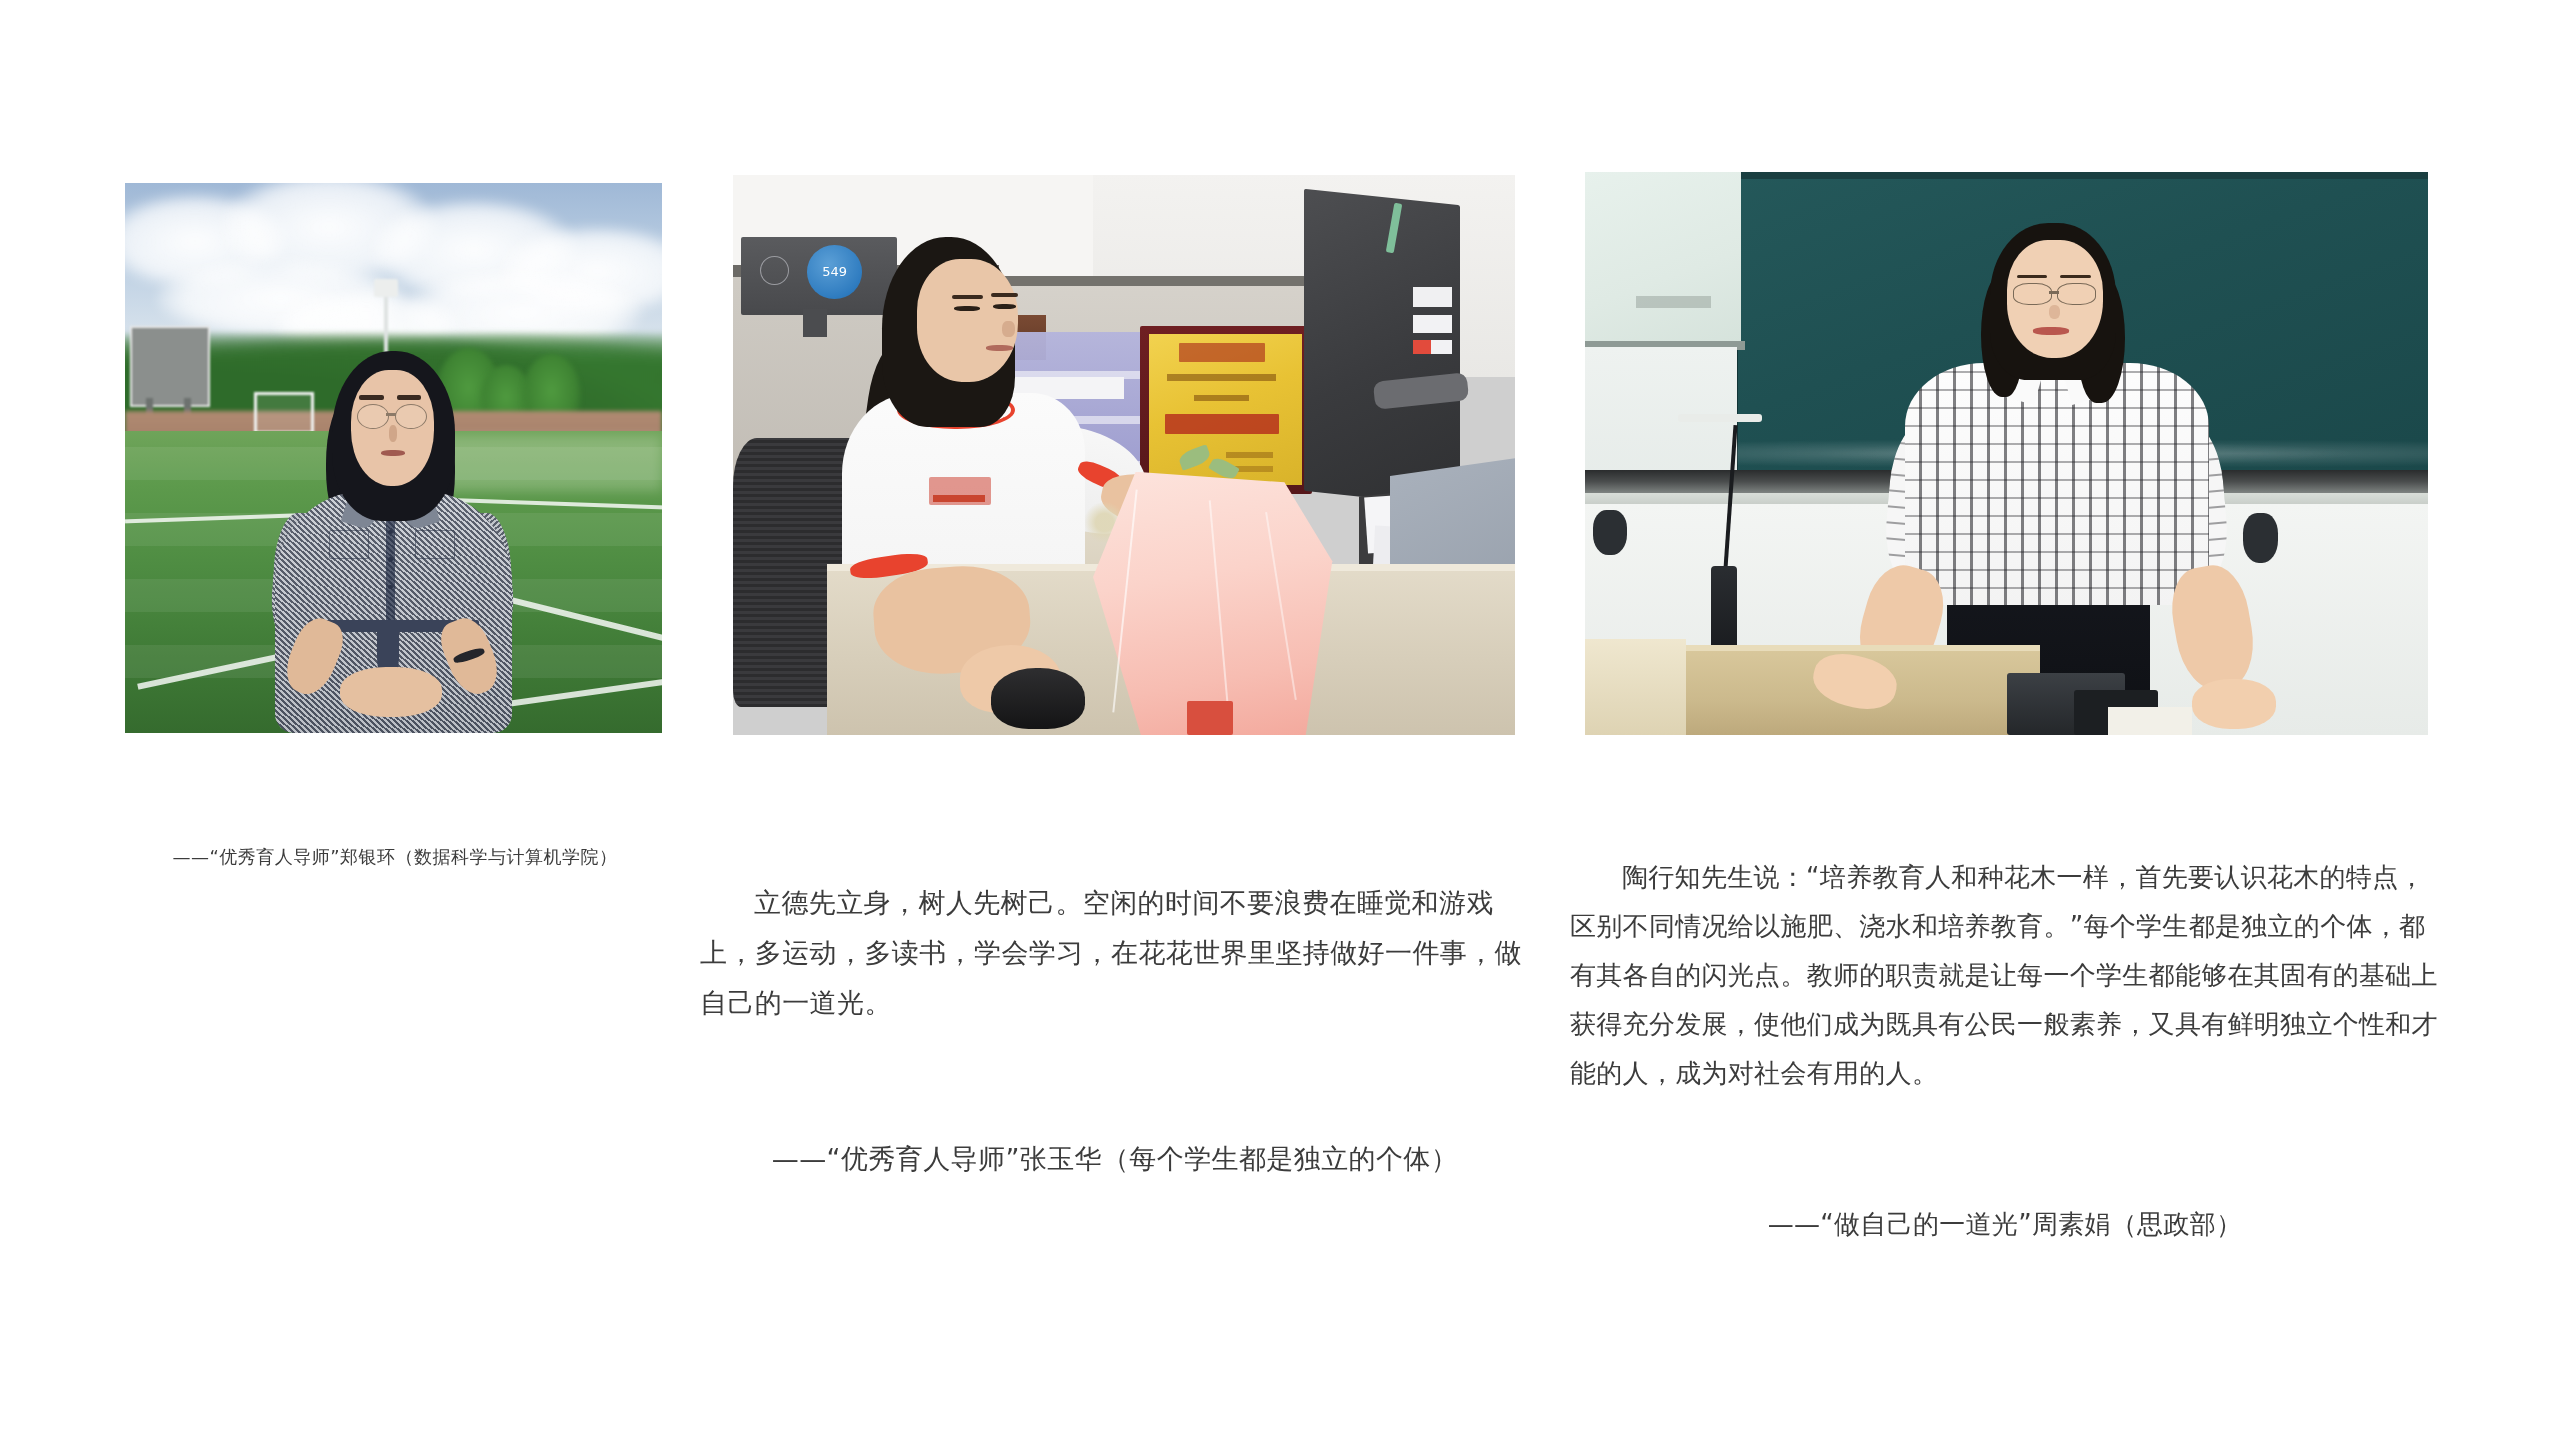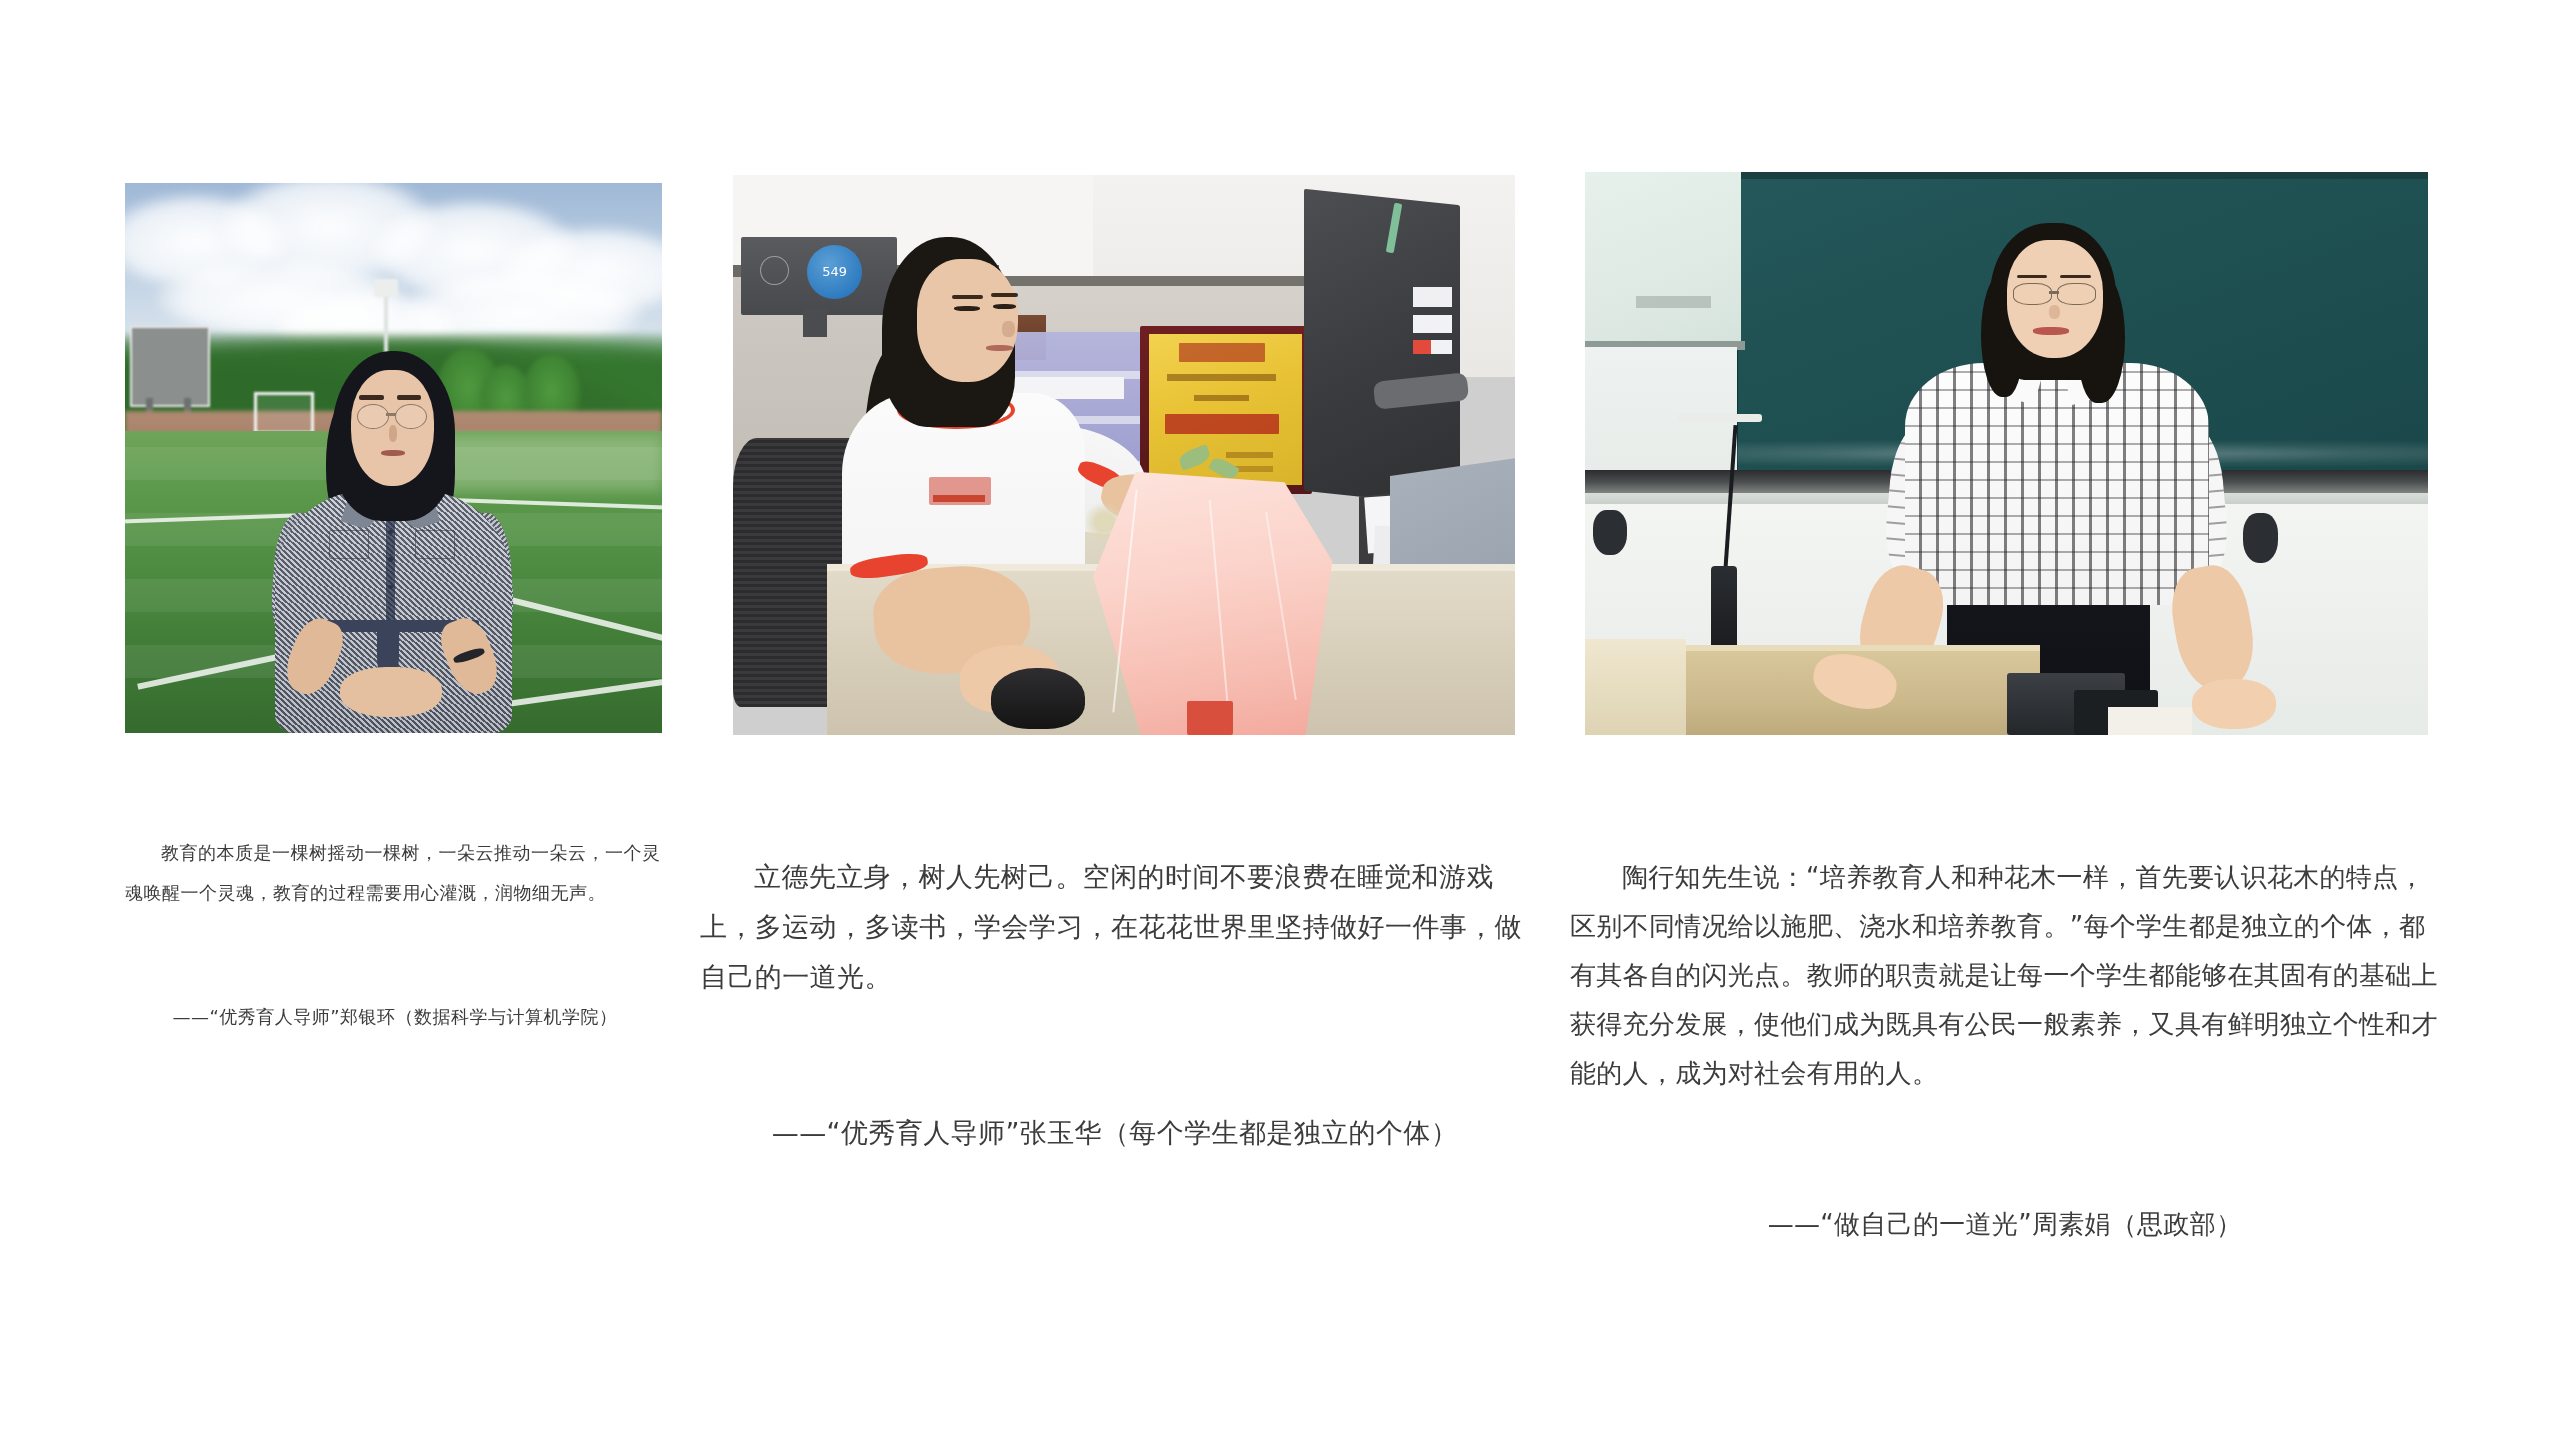--- a/index.html
+++ b/index.html
@@ -443,21 +443,21 @@
   .cap .body   { text-indent: 2em; }
   .cap .attrib { text-align: center; }
 
   .cap1 {
     left: 125px; top: 753px; width: 540px;
     font-size: 18px; line-height: 40px; letter-spacing: .5px;
   }
   .cap1 .attrib { margin-top: 4px; }
 
   .cap2 {
-    left: 700px; top: 752px; width: 840px;
+    left: 700px; top: 778px; width: 840px;
     font-size: 27px; line-height: 50px; letter-spacing: .4px;
   }
   .cap2 .attrib { margin-top: 6px; padding-right: 10px; }
 
   .cap3 {
     left: 1570px; top: 755px; width: 880px;
     font-size: 26px; line-height: 49px; letter-spacing: .3px;
   }
   .cap3 .attrib { margin-top: 4px; padding-right: 10px; }
 </style>
@@ -525,21 +525,20 @@
       <div class="lyr nose"></div>
       <div class="lyr mouth"></div>
       <div class="lyr foreL"></div>
       <div class="lyr foreR"></div>
       <div class="lyr bracelet"></div>
       <div class="lyr hands"></div>
     </div>
   </div>
 
   <div class="cap cap1">
-    <div class="body">教育的本质是一棵树摇动一棵树，一朵云推动一朵云，一个灵魂唤醒一个灵魂，教育的过程需要用心灌溉，润物细无声。</div>
     <div class="attrib">——“优秀育人导师”郑银环（数据科学与计算机学院）</div>
   </div>
 
   <div class="photo p2">
     <div class="scene">
       <div class="lyr wall"></div>
       <div class="lyr wall2"></div>
       <div class="lyr cubeL"></div>
       <div class="lyr cubeLtop"></div>
       <div class="lyr cubeMid"></div>

